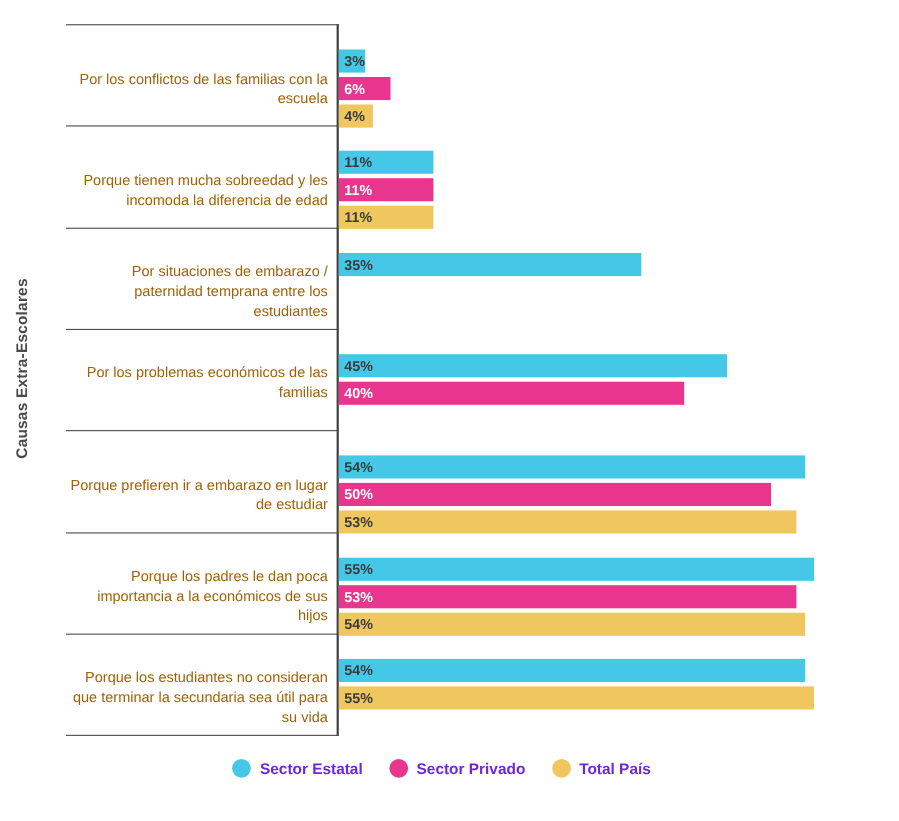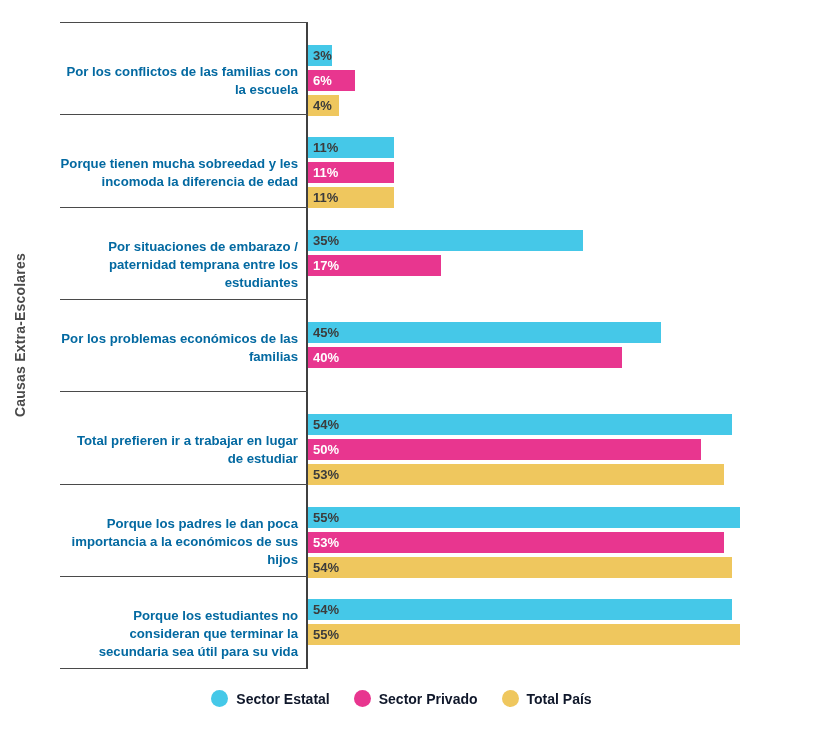--- a/index.html
+++ b/index.html
@@ -74,22 +74,22 @@
     width: 248px;
     height: 1px;
     background: #4a4a4a;
   }
   .group-label {
     position: absolute;
     left: 0px;
     width: 238px;
     text-align: right;
     font-size: 13.2px;
-    font-weight: bold;
-    color: #0369a1;
+    font-weight: normal;
+    color: #a16207;
     line-height: 18px;
   }
   .bars {
     position: absolute;
     left: 248px;
     top: 0px;
     width: 509px;
   }
   .bar-row {
     position: relative;
@@ -134,21 +134,21 @@
   }
   .legend-dot {
     width: 17px;
     height: 17px;
     border-radius: 50%;
     flex: 0 0 auto;
   }
   .legend-label {
     font-size: 14px;
     font-weight: bold;
-    color: #0f172a;
+    color: #6d28d9;
     white-space: nowrap;
   }
 </style>
 </head>
 <body>
 
 <div id="chart-root">
 
   <div id="y-axis-title">
     <div class="rot">Causas Extra-Escolares</div>
@@ -194,43 +194,39 @@
           </div>
         </div>
         <div class="group" style="top: 184.6px;">
           <div class="group-separator"></div>
           <div class="group-label" style="top: 31.5px;">Por situaciones de embarazo / paternidad temprana entre los estudiantes</div>
           <div class="bars" style="top: 23px;">
             <div class="bar-row">
               <div class="bar" style="width: 274.75px; background: rgb(69, 200, 232);"></div>
               <span class="bar-value v-dark">35%</span>
             </div>
-            <div class="bar-row">
-              <div class="bar" style="width: 133.45px; background: rgb(232, 54, 143);"></div>
-              <span class="bar-value v-light">17%</span>
-            </div>
           </div>
         </div>
         <div class="group" style="top: 276.9px;">
           <div class="group-separator"></div>
           <div class="group-label" style="top: 31px;">Por los problemas económicos de las familias</div>
           <div class="bars" style="top: 23px;">
             <div class="bar-row">
               <div class="bar" style="width: 353.25px; background: rgb(69, 200, 232);"></div>
               <span class="bar-value v-dark">45%</span>
             </div>
             <div class="bar-row">
               <div class="bar" style="width: 314px; background: rgb(232, 54, 143);"></div>
               <span class="bar-value v-light">40%</span>
             </div>
           </div>
         </div>
         <div class="group" style="top: 369.2px;">
           <div class="group-separator"></div>
-          <div class="group-label" style="top: 40.5px;">Total prefieren ir a trabajar en lugar de estudiar</div>
+          <div class="group-label" style="top: 40.5px;">Porque prefieren ir a embarazo en lugar de estudiar</div>
           <div class="bars" style="top: 23px;">
             <div class="bar-row">
               <div class="bar" style="width: 423.9px; background: rgb(69, 200, 232);"></div>
               <span class="bar-value v-dark">54%</span>
             </div>
             <div class="bar-row">
               <div class="bar" style="width: 392.5px; background: rgb(232, 54, 143);"></div>
               <span class="bar-value v-light">50%</span>
             </div>
             <div class="bar-row">

